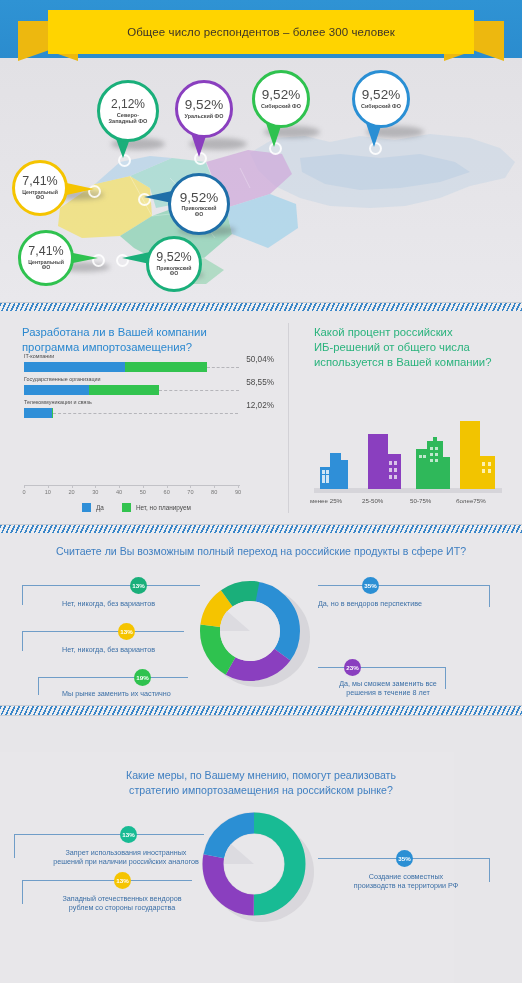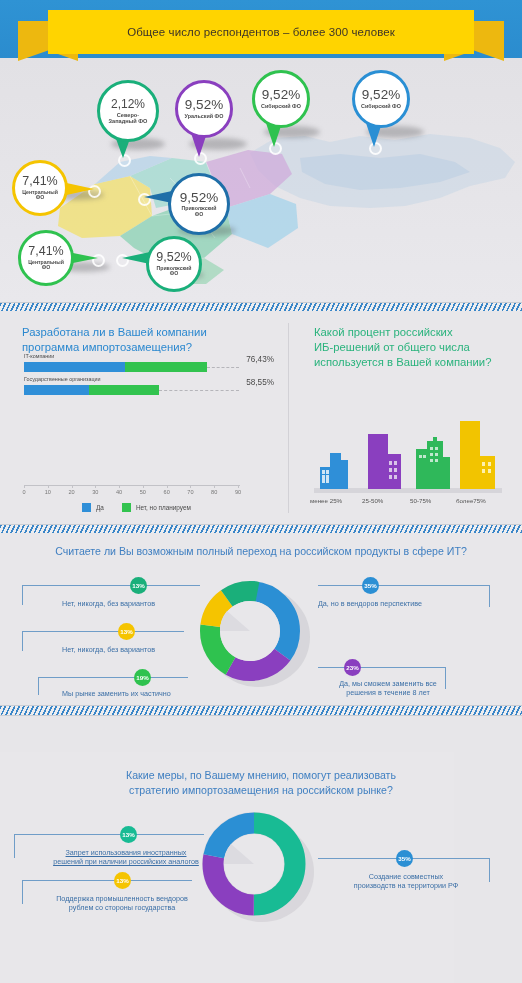--- a/index.html
+++ b/index.html
@@ -279,36 +279,45 @@
 
     <div class="barchart">
 
       <div class="bar-row">
         <span class="bar-label">IT-компании</span>
         <div class="bar-track">
           <div class="bar-seg blue" style="width:100.8px;"></div>
           <div class="bar-seg green" style="left:100.8px;width:82.6px;"></div>
           <div class="bar-dash" style="left:183.4px;width:32px;"></div>
         </div>
-        <span class="bar-val">76,43%</span>
+        <span class="bar-val">50,04%</span>
       </div>
 
       <div class="bar-row">
         <span class="bar-label">Государственные организации</span>
         <div class="bar-track">
           <div class="bar-seg blue" style="width:64.8px;"></div>
           <div class="bar-seg green" style="left:64.8px;width:70px;"></div>
           <div class="bar-dash" style="left:134.8px;width:80px;"></div>
         </div>
         <span class="bar-val">58,55%</span>
       </div>
 
 
 
 
+      <div class="bar-row">
+        <span class="bar-label">Телекоммуникации и связь</span>
+        <div class="bar-track">
+          <div class="bar-seg blue" style="width:27.6px;"></div>
+          <div class="bar-seg green" style="left:27.6px;width:1.3px;"></div>
+          <div class="bar-dash" style="left:28.9px;width:185px;"></div>
+        </div>
+        <span class="bar-val">12,02%</span>
+      </div>
 
       <div class="bar-axis" style="left:2px;width:216px;"></div>
       <div id="xticks">
           <div class="tick" style="left: 2px; top: 132px;"></div>
           <div class="tick-lbl" style="left: 2px; top: 136px;">0</div>
           <div class="tick" style="left: 25.7778px; top: 132px;"></div>
           <div class="tick-lbl" style="left: 25.7778px; top: 136px;">10</div>
           <div class="tick" style="left: 49.5556px; top: 132px;"></div>
           <div class="tick-lbl" style="left: 49.5556px; top: 136px;">20</div>
           <div class="tick" style="left: 73.3333px; top: 132px;"></div>
@@ -406,21 +415,21 @@
       </div>
       <span class="blbl" style="left:156px;">более75%</span>
     </div>
   </div>
 
   <div class="hatch-top" style="top:524px;"></div>
   <div class="hatch" style="top:525px;"></div>
   <div class="hatch-bot" style="top:534px;"></div>
 
   <div class="sec3">
-    <div class="q-title blue2" style="position:absolute;left:0;top:12px;width:522px;text-align:center;font-size:10.6px;">Считаете ли Вы возможным полный переход на российском продукты в сфере ИТ?</div>
+    <div class="q-title blue2" style="position:absolute;left:0;top:12px;width:522px;text-align:center;font-size:10.6px;">Считаете ли Вы возможным полный переход на российские продукты в сфере ИТ?</div>
 
     <div class="donut-wrap" style="left:192px;top:38px;">
       <svg width="122" height="122" viewBox="0 0 122 122">
         <ellipse cx="66" cy="66" rx="52" ry="50" fill="#c9c8cd" opacity=".55"></ellipse>
         <circle cx="58" cy="60" r="50" fill="#d9d8dd"></circle>
 
         <g transform="translate(58,60) rotate(-90)" fill="none" stroke-width="20">
           <circle r="40" stroke="#2b8fd4" stroke-dasharray="87.97 163.36" stroke-dashoffset="0"></circle>
           <circle r="40" stroke="#8a3fbf" stroke-dasharray="57.81 193.52" stroke-dashoffset="-87.97"></circle>
           <circle r="40" stroke="#2fc24f" stroke-dasharray="47.75 203.58" stroke-dashoffset="-145.78"></circle>
@@ -488,29 +497,29 @@
         </g>
         <circle cx="60" cy="62" r="30" fill="#e8e7ea"></circle>
         <path d="M60 62 L30 62 A30 30 0 0 1 37 42 Z" fill="#dcdbe0"></path>
       </svg>
     </div>
 
     <div class="callout" style="left:14px;top:76px;">
       <div class="cl-line" style="left:0;top:6px;width:1px;height:24px;"></div>
       <div class="cl-line" style="left:0;top:6px;width:190px;height:1px;"></div>
       <div class="cl-bubble" style="left:106px;top:-2px;width:17px;height:17px;background:#18bb94;">13%</div>
-      <div class="cl-text c" style="left:24px;top:20px;width:176px;white-space:pre-line;text-decoration:underline;">Запрет использования иностранных
+      <div class="cl-text c" style="left:24px;top:20px;width:176px;white-space:pre-line;">Запрет использования иностранных
 решений при наличии российских аналогов</div>
     </div>
 
     <div class="callout" style="left:22px;top:122px;">
       <div class="cl-line" style="left:0;top:6px;width:1px;height:24px;"></div>
       <div class="cl-line" style="left:0;top:6px;width:170px;height:1px;"></div>
       <div class="cl-bubble" style="left:92px;top:-2px;width:17px;height:17px;background:#f5c400;">13%</div>
-      <div class="cl-text c" style="left:20px;top:20px;width:160px;white-space:pre-line;">Поддержка промышленность вендоров
+      <div class="cl-text c" style="left:20px;top:20px;width:160px;white-space:pre-line;">Западный отечественных вендоров
 рублем со стороны государства</div>
     </div>
 
     <div class="callout" style="left:318px;top:100px;">
       <div class="cl-line" style="left:0;top:6px;width:172px;height:1px;"></div>
       <div class="cl-line" style="left:171px;top:6px;width:1px;height:24px;"></div>
       <div class="cl-bubble" style="left:78px;top:-2px;width:17px;height:17px;background:#2b8fd4;">35%</div>
       <div class="cl-text c" style="left:10px;top:20px;width:156px;white-space:pre-line;">Создание совместных
 производств на территории РФ</div>
     </div>

